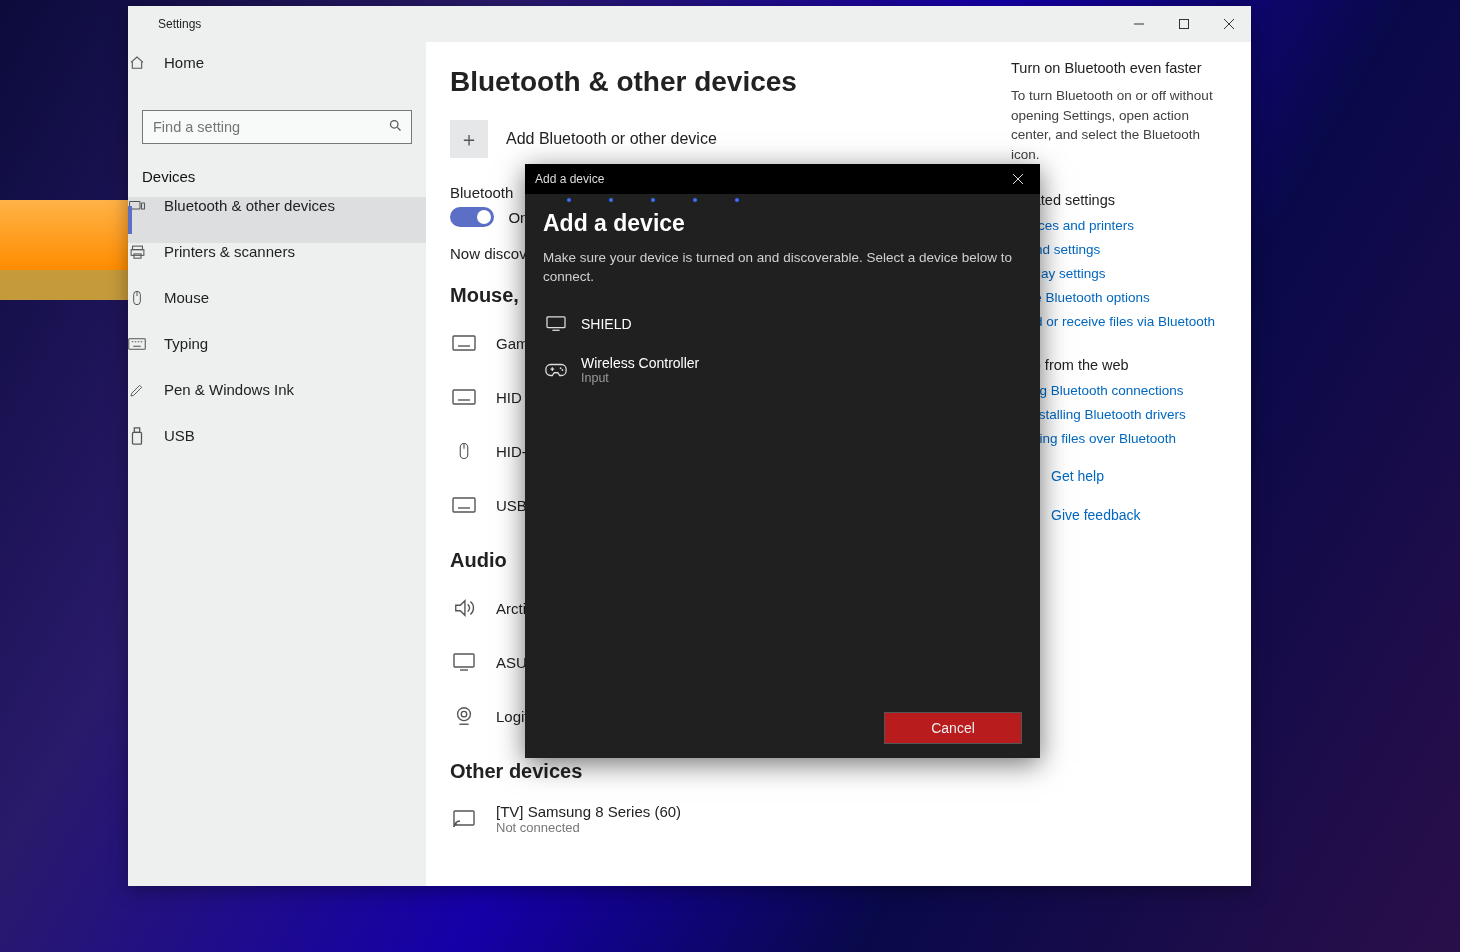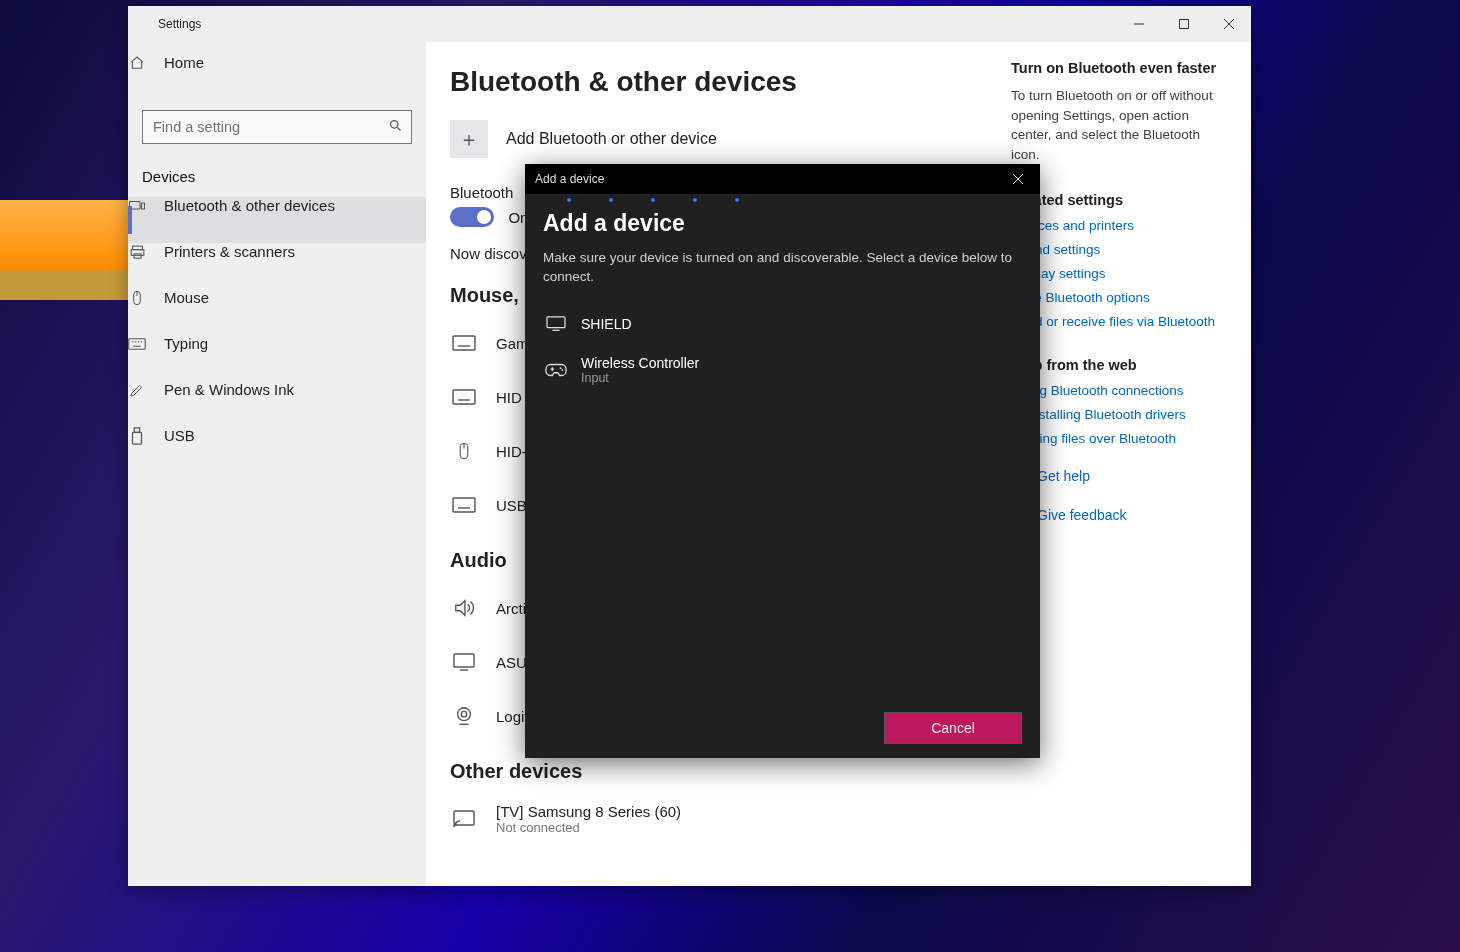--- a/index.html
+++ b/index.html
@@ -85,24 +85,24 @@
   .toggle-label { margin-left: 10px; font-size: 15px; vertical-align: middle; }
   .status-line { margin: 18px 0 22px 0; font-size: 15px; }
   .group-header { font-size: 20px; font-weight: 600; margin: 20px 0 12px 0; }
   .dev-row { display: flex; align-items:center; gap: 18px; height: 48px; margin: 6px 0; }
   .dev-icon { width: 28px; height: 28px; display:flex; align-items:center; justify-content:center; color:#444; }
   .dev-name { font-size: 15px; }
   .dev-sub { font-size: 13px; color: #777; }
   .right-pane {
     position: absolute; right: 0; top: 0; width: 240px; padding: 18px 22px 0 0;
   }
-  .rp-head { font-size: 14.5px; font-weight: 700; margin-bottom: 10px; }
+  .rp-head { font-size: 14.5px; font-weight: 400; margin-bottom: 10px; }
   .rp-text { font-size: 13.5px; color: #404040; line-height: 1.45; margin-bottom: 28px; }
   .rp-link { font-size: 13.5px; color: #0067c0; margin: 9px 0; }
-  .rp-chat { display:flex; align-items:center; gap:10px; margin-top:20px; font-size:14px; color:#0067c0;}
+  .rp-chat { display:flex; align-items:center; gap:24px; margin-top:20px; font-size:14px; color:#0067c0;}
   
   .modal {
     position: absolute;
     left: 525px; top: 164px;
     width: 515px; height: 594px;
     background: #202020; color: #eaeaea;
     display: flex; flex-direction: column;
     box-shadow: 0 6px 26px rgba(0,0,0,0.55);
   }
   .modal-titlebar {
@@ -120,21 +120,21 @@
   .dotrow { display:flex; gap: 38px; margin: -6px 0 4px 24px; }
   .dot { width:4px; height:4px; border-radius:50%; background:#3d6fff; }
   .found-item {
     display:flex; align-items:center; gap: 14px; padding: 10px 2px; border-radius:2px;
   }
   .found-icon { width:22px; height:22px; color:#ddd; display:flex; align-items:center; justify-content:center;}
   .found-name { font-size: 14px; color:#fff; }
   .found-sub { font-size: 12.5px; color:#9a9a9a; }
   .modal-footer { display:flex; justify-content:flex-end; }
   .cancel-btn {
-    width: 138px; height: 32px; background: #be185d; border:1px solid #555;
+    width: 138px; height: 32px; background: #b91c1c; border:1px solid #555;
     display:flex; align-items:center; justify-content:center; font-size:14px; color:#eee;
   }
 </style>
 </head>
 <body>
 
 <div class="bg-band-orange"></div>
 <div class="bg-band-yellow"></div>
 
 <div class="window">

